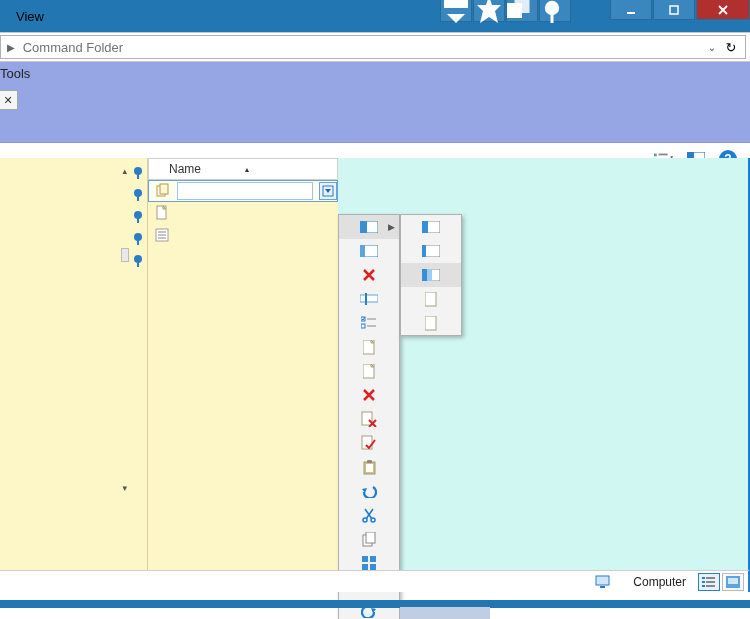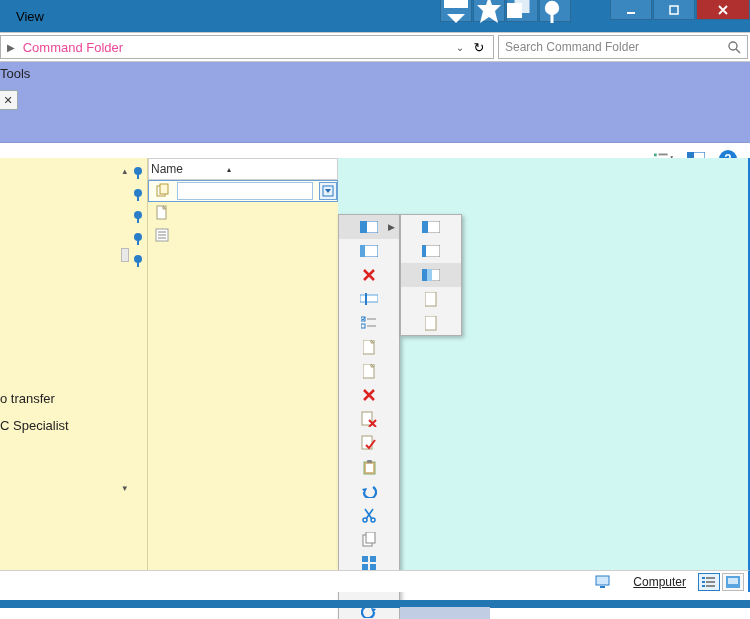--- a/index.html
+++ b/index.html
@@ -11,21 +11,21 @@
   .titlebar .extra-buttons { position: absolute; left: 440px; top: 0; height: 23px; display: flex; gap: 1px; }
   .titlebar .extra-buttons .xbtn { width: 32px; height: 22px; background: #3a87c0; border: 1px solid #2a6a98; border-top: none; display: flex; align-items: center; justify-content: center; color: #fff; font-size: 12px; cursor: pointer; }
   .titlebar .win-buttons { position: absolute; right: 0; top: 0; height: 22px; display: flex; }
   .titlebar .win-buttons .wbtn { width: 42px; height: 20px; display:flex; align-items:center; justify-content:center; border:1px solid #2a6a98; border-top:none; margin-left:1px; background:#3a87c0; cursor:pointer; }
   .titlebar .win-buttons .wbtn.close { background:#b03030; width:54px; }
   .titlebar .win-buttons svg { width:10px; height:10px; }
 
   
   .addrrow { height: 30px; background:#fff; border-top:1px solid #c8c8c8; border-bottom:1px solid #c8c8c8; display:flex; align-items:stretch; }
   .addrbox { flex:1; display:flex; align-items:center; border:1px solid #b0b0b0; margin:2px 4px 2px 0; padding:0 4px; }
-  .addrbox .crumb { padding:0 6px; color:#ec4899; font-size:13px; }
+  .addrbox .crumb { padding:0 6px; color:#737373; font-size:13px; }
   .addrbox .sep { color:#666; font-size:10px; padding:0 2px; }
   .addrbox .spacer { flex:1; }
   .addrbox .drop { width:18px; text-align:center; color:#555; font-size:10px; cursor:pointer; }
   .addrbox .refresh { width:20px; text-align:center; font-size:13px; cursor:pointer; }
   .searchbox { width:250px; border:1px solid #b0b0b0; margin:2px 2px 2px 0; display:flex; align-items:center; padding:0 6px; color:#888; }
   .searchbox .sicon { margin-left:auto; }
 
   
   .ribbon { height: 81px; background:#96a6e4; border-bottom:1px solid #8a99d6; position:relative; }
   .ribbon .tools { position:absolute; left:0; top:4px; color:#222; font-size:13px; }
@@ -40,21 +40,21 @@
   .main { position:absolute; top:158px; left:0; right:0; bottom:46px; display:flex; border-right:2px solid #1e7dd5; }
   .leftpanel { width:148px; background:#fdf6c7; border-right:1px solid #d8d0a0; position:relative; }
   .leftpanel .pin-col { position:absolute; right:2px; top:8px; display:flex; flex-direction:column; gap:8px; }
   .pin { width:14px; height:14px; }
   .leftpanel .txt { position:absolute; left:0; bottom:140px; font-size:13px; color:#222; }
   .leftpanel .chev-up { position:absolute; right:20px; top:8px; font-size:9px; color:#555; cursor:pointer; }
   .leftpanel .chev-down { position:absolute; right:20px; bottom:80px; font-size:9px; color:#555; cursor:pointer; }
   .leftpanel .griphandle { position:absolute; right:18px; top:90px; width:8px; height:14px; background:#e9e9e9; border:1px solid #bbb; cursor:pointer; }
 
   .namecol { width:190px; background:#fdf6c7; position:relative; border-right:none; }
-  .name-hdr { height:22px; background:#fff; border:1px solid #d0d0d0; display:flex; align-items:center; padding:0 2px; font-size:12px; color:#333; cursor:pointer; }
+  .name-hdr { height:22px; background:#fff; border:1px solid #d0d0d0; display:flex; align-items:center; padding:0 20px; font-size:12px; color:#333; cursor:pointer; }
   .name-hdr .sortarr { margin-left:44px; font-size:8px; color:#333; }
   .row { height:22px; display:flex; align-items:center; padding-left:6px; gap:6px; cursor:pointer; }
   .row.editing { background:#fffff0; border:1px solid #6aa1d6; }
   .row.editing .editfield { flex:1; height:18px; border:1px solid #a0c4e8; background:#fff; }
   .row.editing .dropbtn { width:18px; height:18px; background:#eaf3fb; border:1px solid #6aa1d6; display:flex; align-items:center; justify-content:center; font-size:10px; color:#2a6bb0; cursor:pointer; }
   .icon16 { width:16px; height:16px; flex:none; }
 
   .rightpanel { flex:1; background:#d1f7f2; }
 
   
@@ -63,21 +63,21 @@
   .menu1 .mitem { height:24px; display:flex; align-items:center; justify-content:center; position:relative; cursor:pointer; }
   .menu1 .mitem.hover { background:#e0e0e0; }
   .menu1 .mitem .sidearrow { position:absolute; right:4px; font-size:9px; color:#555; }
   .menu2 { left:400px; top:214px; width:62px; }
   .menu2 .mitem { height:24px; display:flex; align-items:center; justify-content:center; cursor:pointer; }
   .menu2 .mitem.hover { background:#e0e0e0; }
 
   
   .statusbar { position:absolute; left:0; right:0; bottom:27px; height:22px; background:#fff; border-top:1px solid #d0d0d0; display:flex; align-items:center; border-right:2px solid #1e7dd5; }
   .statusbar .sp { flex:1; }
-  .statusbar .comp { display:flex; align-items:center; gap:22px; font-size:12px; color:#222; padding:0 12px;text-decoration:underline; }
+  .statusbar .comp { display:flex; align-items:center; gap:22px; font-size:12px; color:#222; padding:0 12px; }
   .statusbar .viewbtns { display:flex; gap:2px; padding-right:4px; }
   .statusbar .viewbtns .vb { width:22px; height:18px; border:1px solid #bbb; background:#f8f8f8; display:flex; align-items:center; justify-content:center; cursor:pointer; }
   .statusbar .viewbtns .vb.active { border-color:#2a7dc9; background:#e6f2fc; }
 
   
   .bottomband { position:absolute; left:0; right:0; bottom:0; height:27px; }
   .bottomband .bluebar { height:8px; background:#2277b3; margin-top:8px; }
   .bottomband .greybit { position:absolute; right:260px; bottom:0; width:90px; height:12px; background:#c0cde2; }
 
   
@@ -134,29 +134,20 @@
   </div>
 </div>
 
 <div class="addrrow">
   <div class="addrbox">
     <span class="sep">▶</span>
     <span class="crumb">Command Folder</span>
     <span class="spacer"></span>
     <span class="drop">⌄</span>
     <span class="refresh">↻</span>
-  </div>
-  <div class="searchbox">
-    <span>Search Command Folder</span>
-    <span class="sicon">
-      <svg width="14" height="14" viewBox="0 0 14 14">
-          <circle cx="6" cy="6" r="4" fill="none" stroke="#777" stroke-width="1.4"></circle>
-          <line x1="9" y1="9" x2="13" y2="13" stroke="#777" stroke-width="1.4"></line>
-        </svg>
-    </span>
   </div>
 </div>
 
 <div class="ribbon">
   <div class="tools">Tools</div>
   <div class="closeTab">✕</div>
 </div>
 
 <div class="ctrlstrip">
   <div class="btn">
@@ -200,25 +191,20 @@
       <svg class="pin">
           <circle cx="7" cy="5" r="4" fill="#2a7dc9"></circle>
           <rect x="6" y="8" width="2" height="5" fill="#2a7dc9"></rect>
         </svg>
       <svg class="pin">
           <circle cx="7" cy="5" r="4" fill="#2a7dc9"></circle>
           <rect x="6" y="8" width="2" height="5" fill="#2a7dc9"></rect>
         </svg>
     </div>
     <div class="griphandle"></div>
-    <div class="txt">
-      <div>o transfer</div>
-      <div style="height:12px"></div>
-      <div>C Specialist</div>
-    </div>
     <span class="chev-down">▾</span>
   </div>
 
   <div class="namecol">
     <div class="name-hdr">
       <span>Name</span>
       <span class="sortarr">▴</span>
     </div>
     <div class="row editing">
       <svg class="icon16" viewBox="0 0 16 16">

